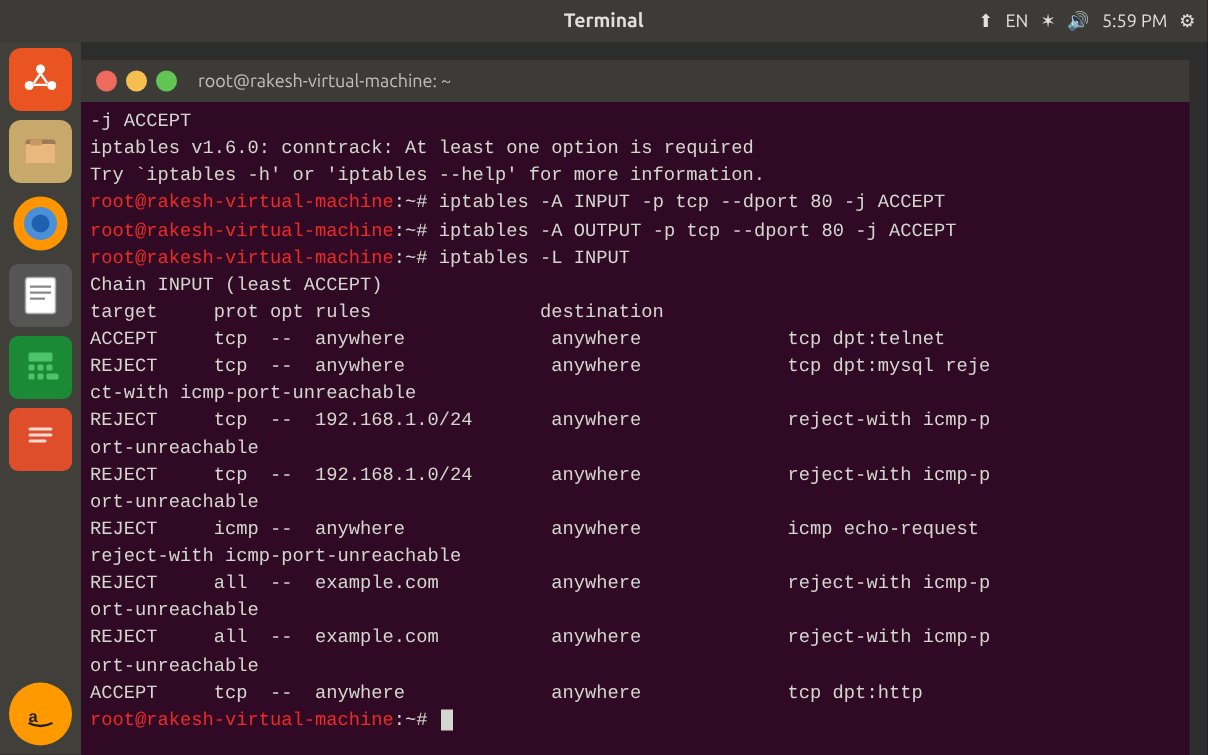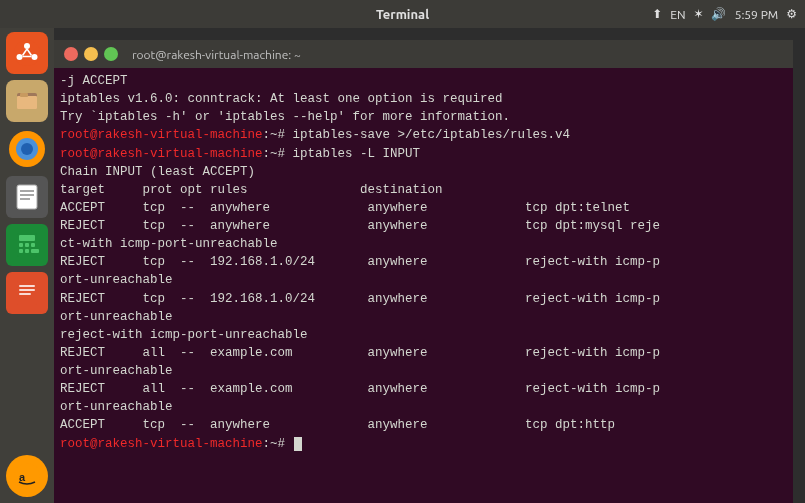--- a/index.html
+++ b/index.html
@@ -213,31 +213,33 @@
   <div class="terminal-titlebar">
     <span class="wm-btn close"></span>
     <span class="wm-btn min"></span>
     <span class="wm-btn max"></span>
     <span class="terminal-titlebar-title">root@rakesh-virtual-machine: ~</span>
   </div>
   <div class="terminal-body">
     <span class="line white">-j ACCEPT</span>
     <span class="line white">iptables v1.6.0: conntrack: At least one option is required</span>
     <span class="line white">Try `iptables -h' or 'iptables --help' for more information.</span>
-    <span class="line"><span class="prompt">root@rakesh-virtual-machine</span><span class="white">:~#</span><span class="white"> iptables-save &gt;/etc/iptables/rules.v4</span></span>
+    <span class="line"><span class="prompt">root@rakesh-virtual-machine</span><span class="white">:~#</span><span class="white"> iptables -A INPUT -p tcp --dport 80 -j ACCEPT</span></span>
+    <span class="line"><span class="prompt">root@rakesh-virtual-machine</span><span class="white">:~#</span><span class="white"> iptables -A OUTPUT -p tcp --dport 80 -j ACCEPT</span></span>
     <span class="line"><span class="prompt">root@rakesh-virtual-machine</span><span class="white">:~#</span><span class="white"> iptables -L INPUT</span></span>
     <span class="line white">Chain INPUT (least ACCEPT)</span>
     <span class="line white">target     prot opt rules               destination         </span>
     <span class="line white">ACCEPT     tcp  --  anywhere             anywhere             tcp dpt:telnet</span>
     <span class="line white">REJECT     tcp  --  anywhere             anywhere             tcp dpt:mysql reje</span>
     <span class="line white">ct-with icmp-port-unreachable</span>
     <span class="line white">REJECT     tcp  --  192.168.1.0/24       anywhere             reject-with icmp-p</span>
     <span class="line white">ort-unreachable</span>
     <span class="line white">REJECT     tcp  --  192.168.1.0/24       anywhere             reject-with icmp-p</span>
     <span class="line white">ort-unreachable</span>
+    <span class="line white">REJECT     icmp --  anywhere             anywhere             icmp echo-request</span>
     <span class="line white">reject-with icmp-port-unreachable</span>
     <span class="line white">REJECT     all  --  example.com          anywhere             reject-with icmp-p</span>
     <span class="line white">ort-unreachable</span>
     <span class="line white">REJECT     all  --  example.com          anywhere             reject-with icmp-p</span>
     <span class="line white">ort-unreachable</span>
     <span class="line white">ACCEPT     tcp  --  anywhere             anywhere             tcp dpt:http</span>
     <span class="line"><span class="prompt">root@rakesh-virtual-machine</span><span class="white">:~#</span><span class="white"> </span><span class="cursor"></span></span>
   </div>
 </div>
 

